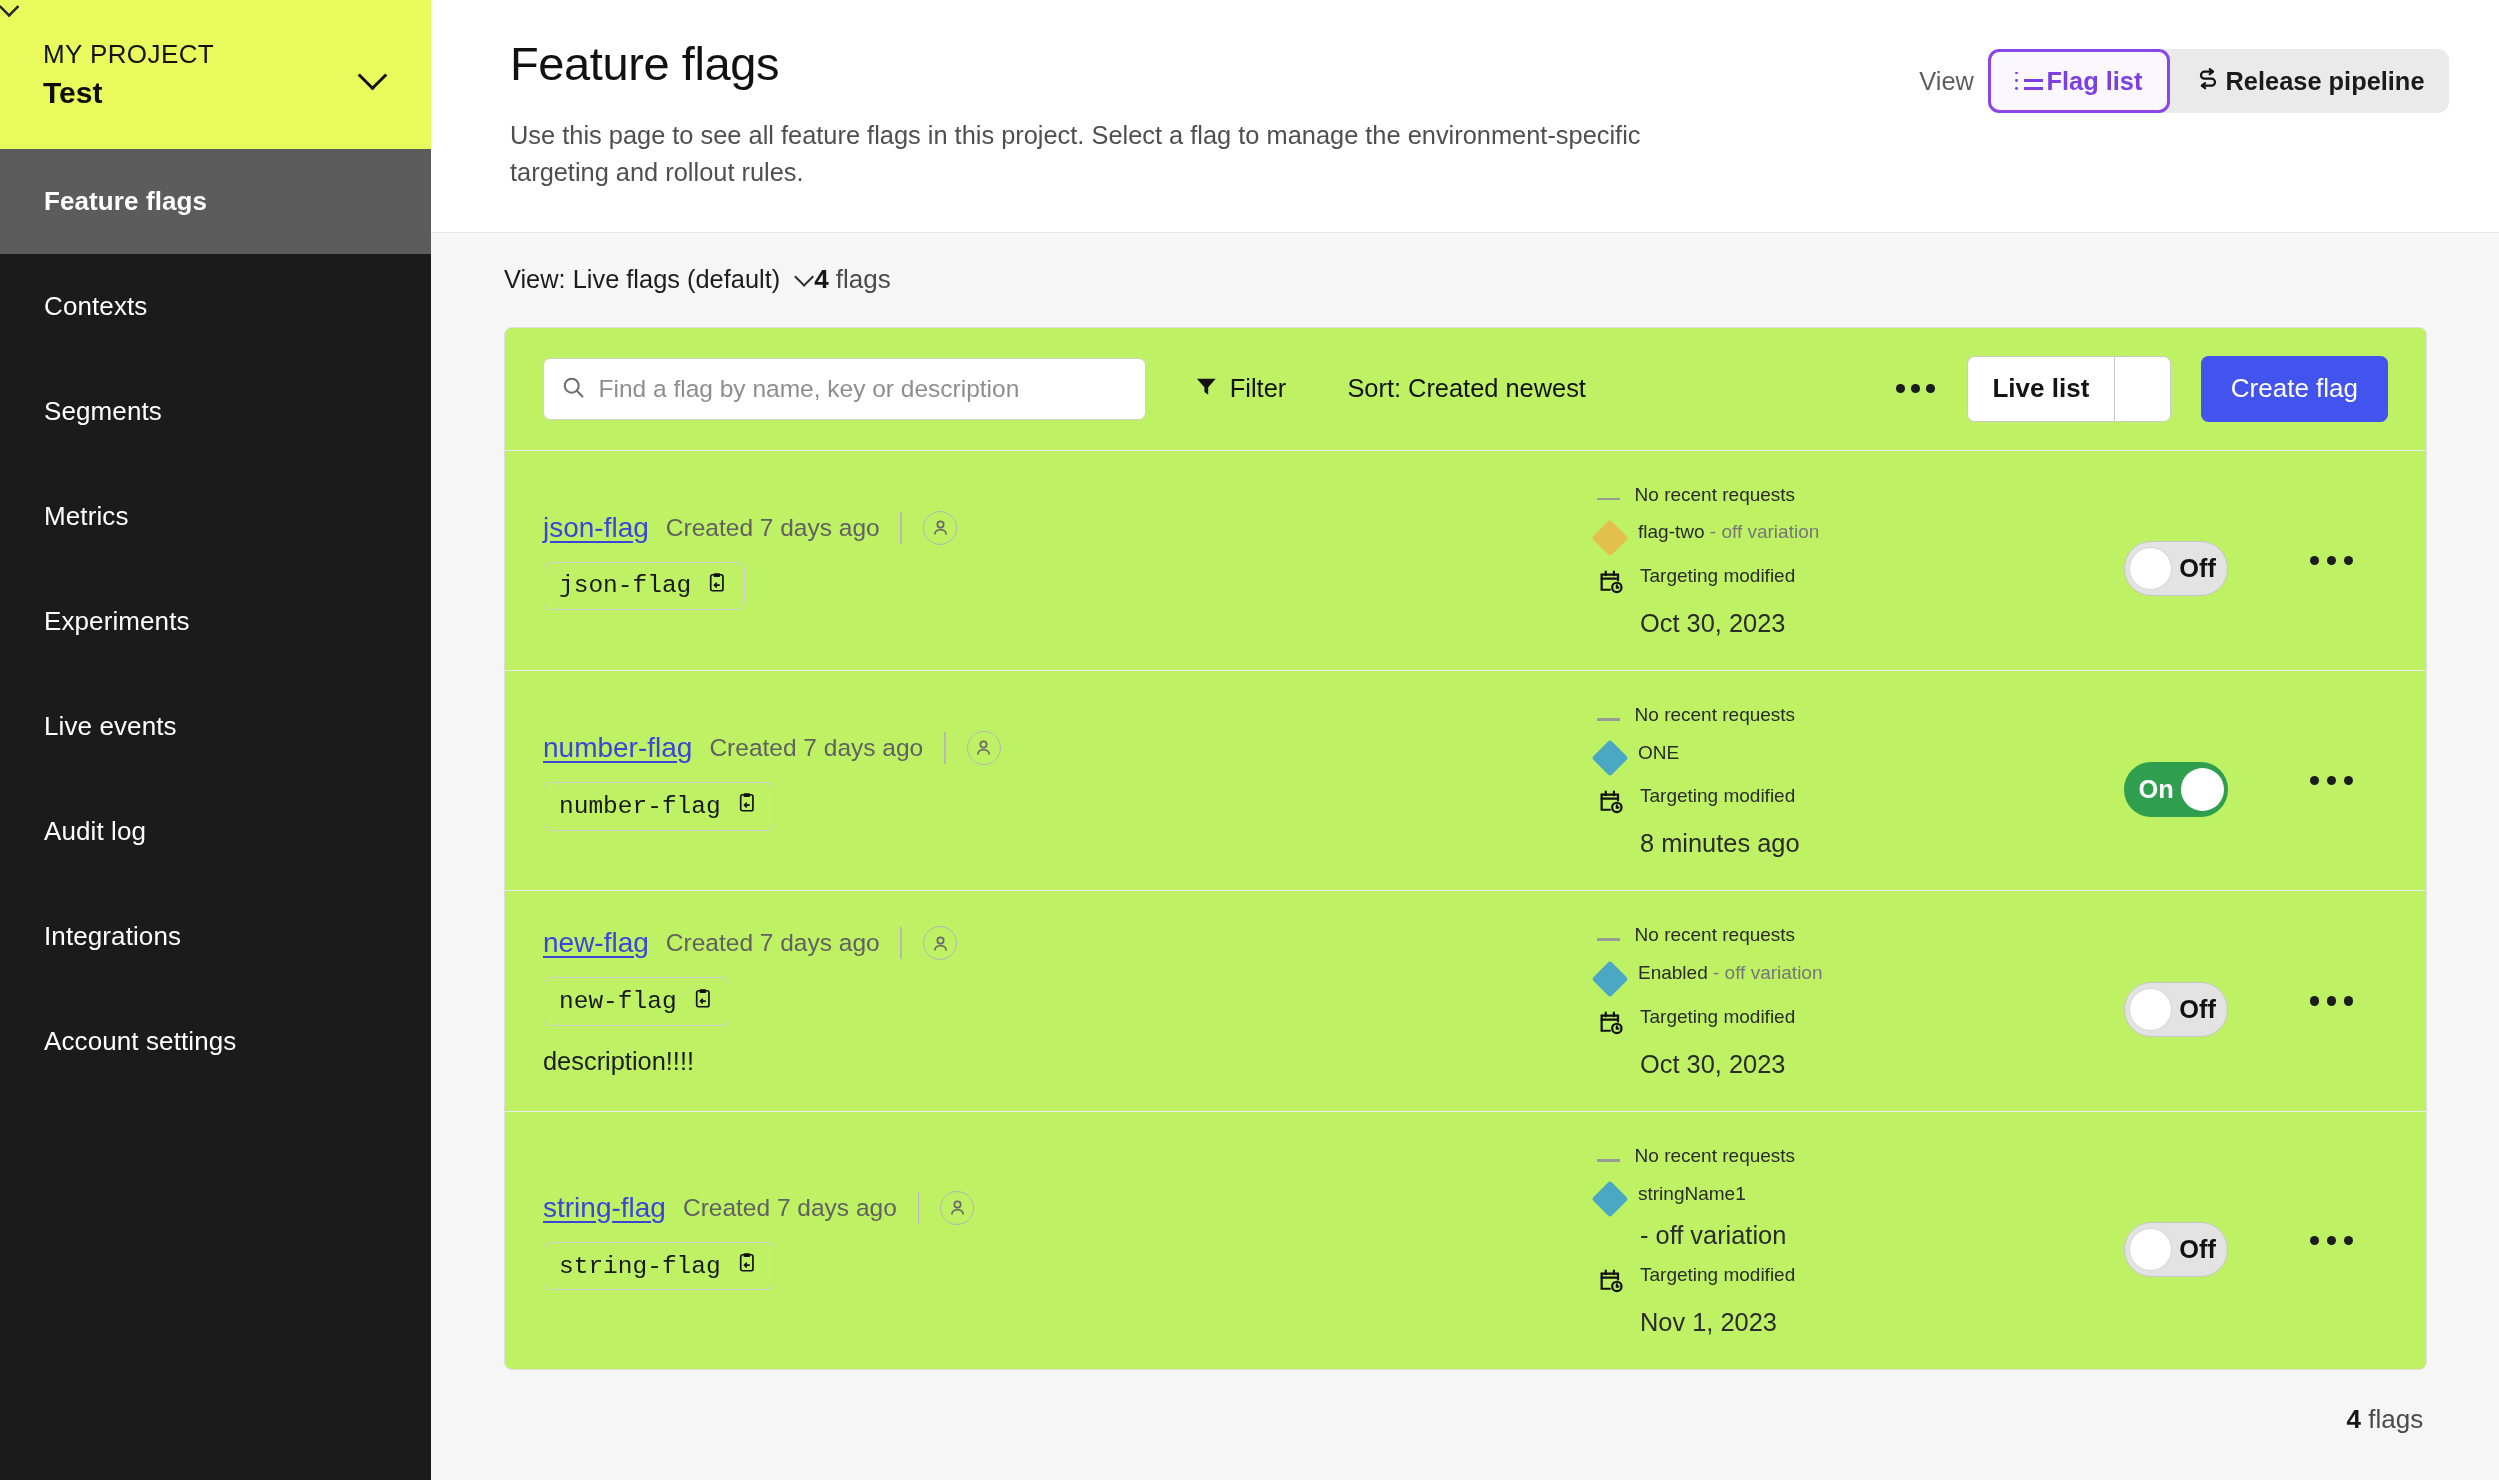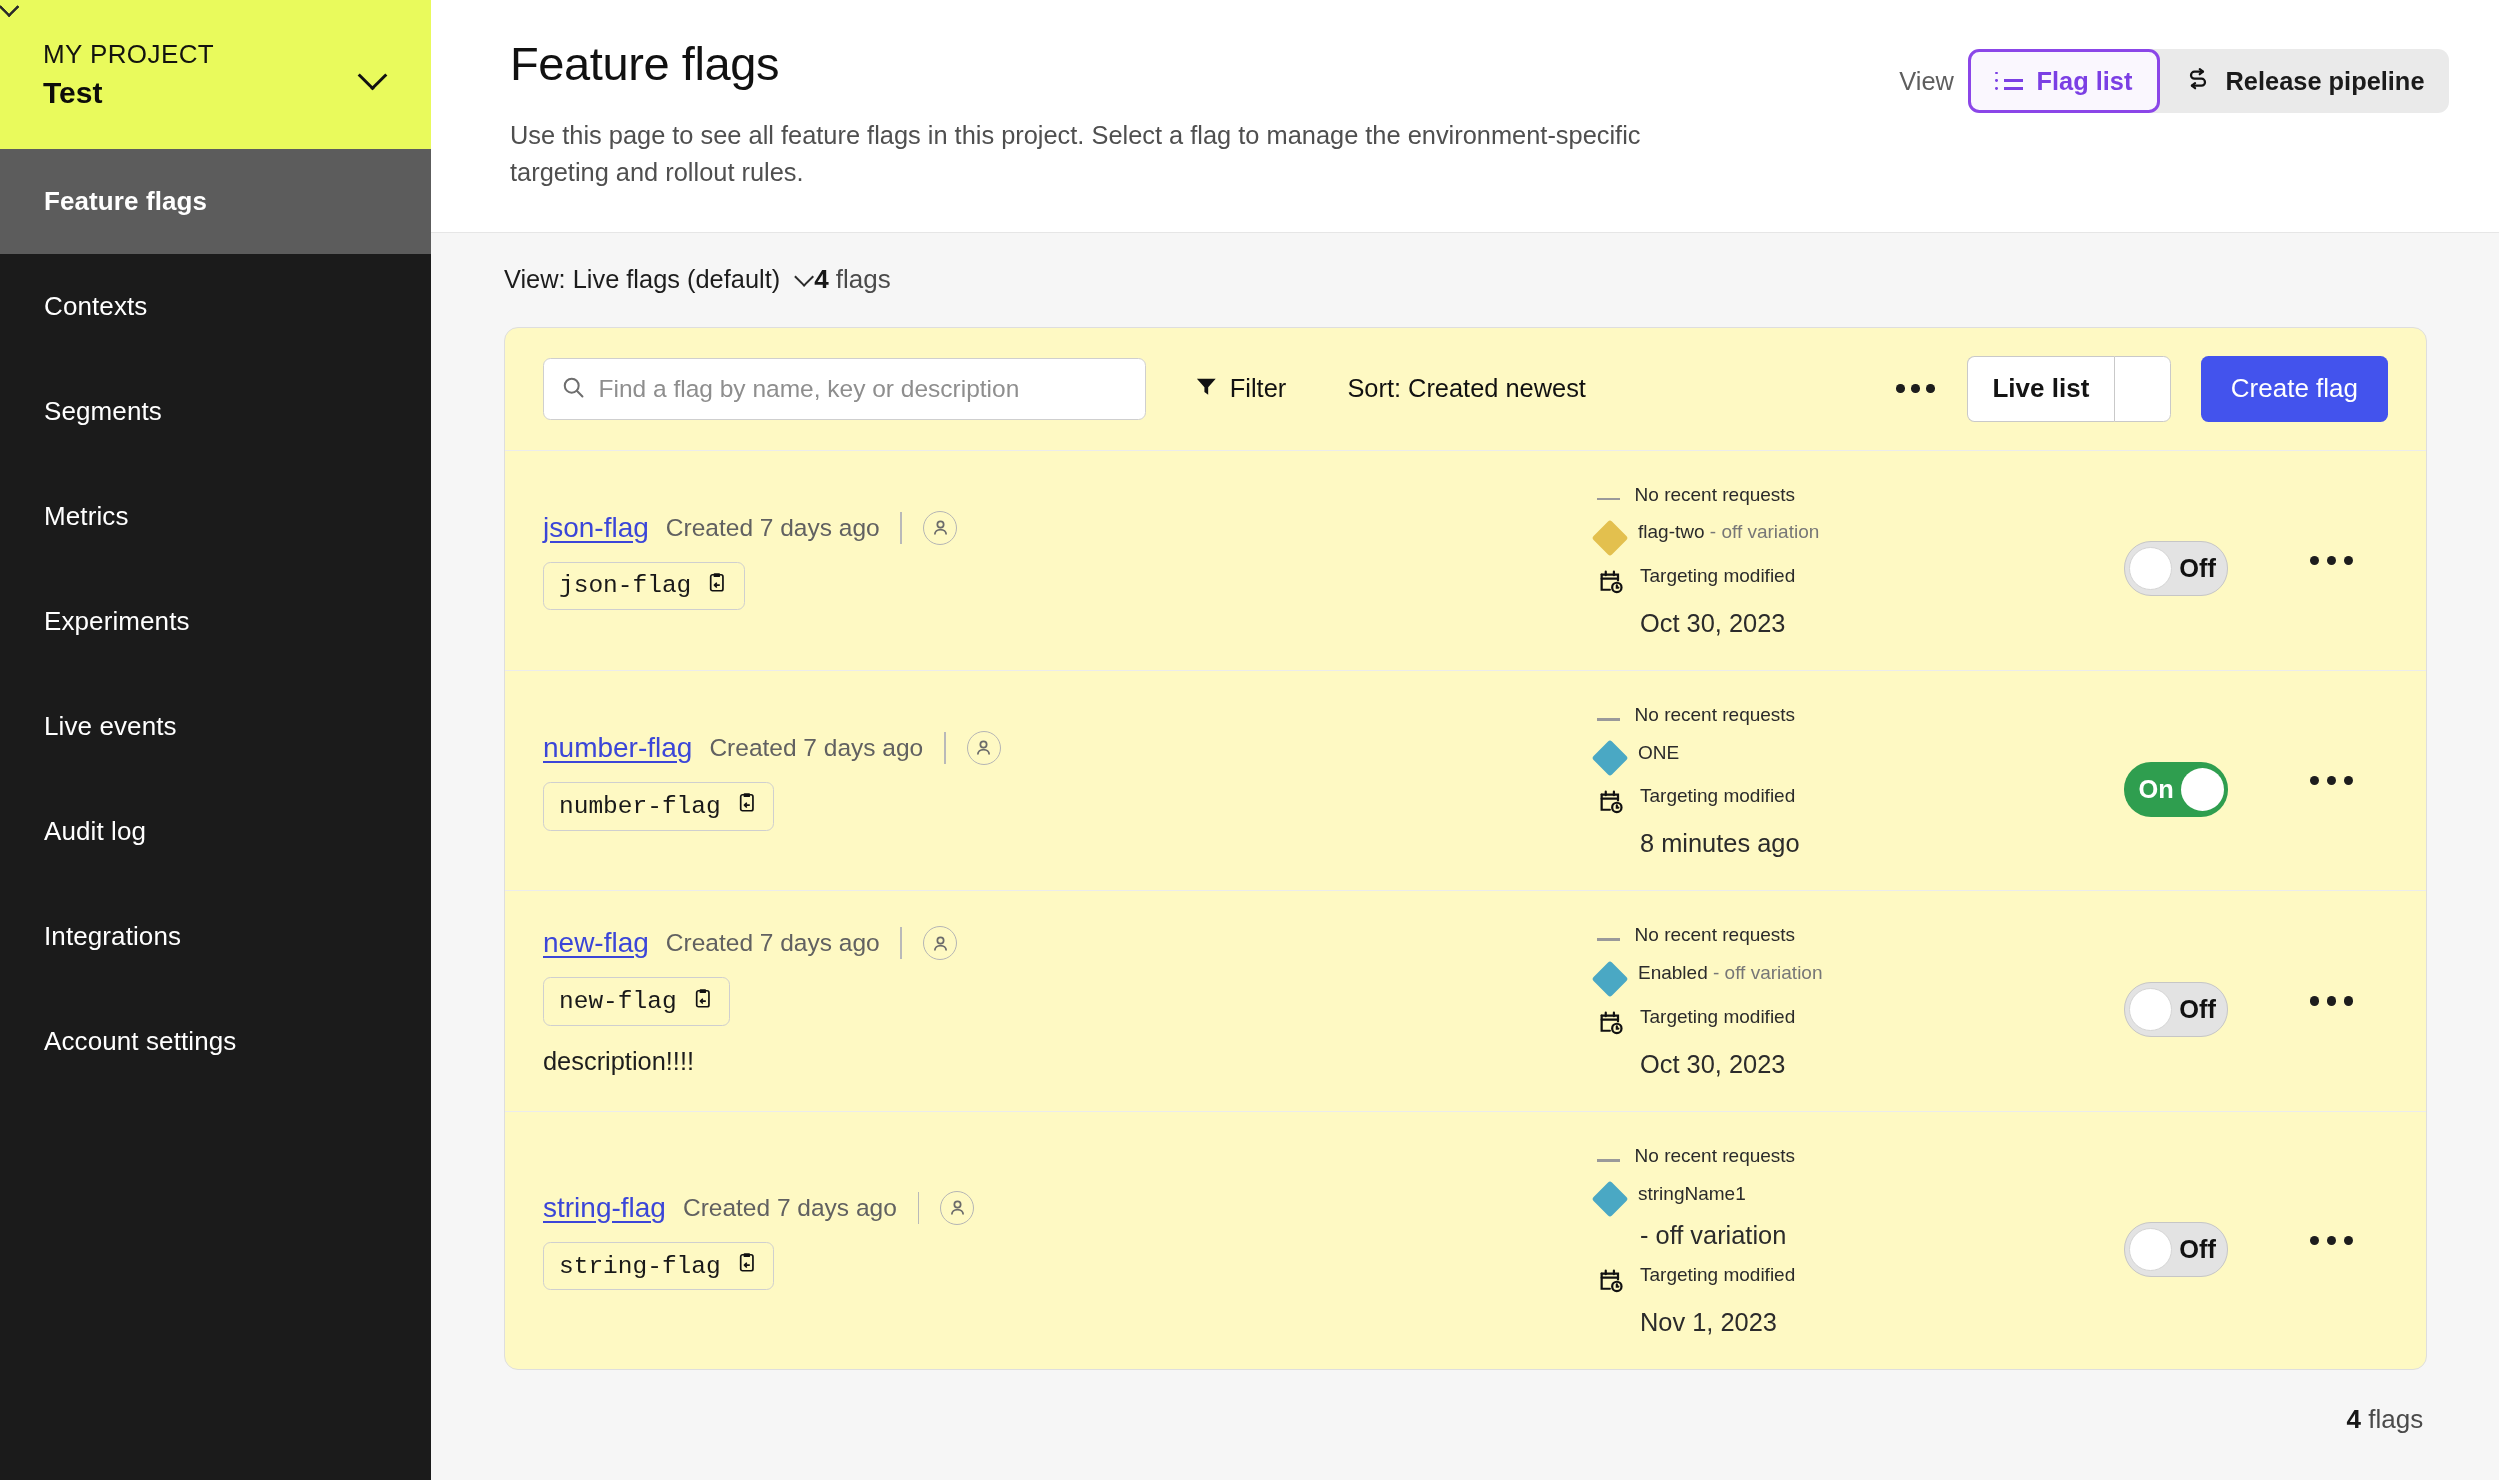--- a/index.html
+++ b/index.html
@@ -67,21 +67,21 @@
   .page-head-left { padding-top: 7.5px; }
   .page-title { font-size: 47px; font-weight: 400; color: #111; letter-spacing: -0.4px; }
   .page-desc {
     margin-top: 26px; font-size: 25.4px; color: #4f4f4f; line-height: 1.48;
     max-width: 1158px;
   }
   .view-switch { display: flex; align-items: center; gap: 15px; padding-top: 21px; }
   .view-label { font-size: 25.4px; color: #5e5e5e; }
   .seg-group { display: flex; align-items: center; background: #eaeaea; border-radius: 11.3px; }
   .seg {
-    display: flex; align-items: center; gap: 14px;
+    display: flex; align-items: center; gap: 4px;
     height: 64px; padding: 0 24.5px;
     font-size: 25.4px; font-weight: 700; color: #1b1b1b;
     border-radius: 11.3px; background: transparent;
   }
   .seg.active {
     background: #faf7fe; color: #7b3fe4;
     border: 3.8px solid #8b46e8; margin: -0.9px;
   }
   .icon-list { width: 27px; height: 22.6px; display: inline-block; position: relative; }
   .icon-list i {
@@ -106,21 +106,21 @@
   .chev-sm::before {
     content: ""; position: absolute; left: 1.9px; top: 0;
     width: 12.2px; height: 12.2px;
     border-right: 2.8px solid #2b2b2b; border-bottom: 2.8px solid #2b2b2b;
     transform: rotate(45deg);
   }
   .flag-count { font-size: 26px; color: #4a4a4a; }
   .flag-count b { color: #171717; font-weight: 700; }
 
   .card {
-    background: #fef9c3; border: 1.9px solid #dedede; border-radius: 14px;
+    background: #bef264; border: 1.9px solid #dedede; border-radius: 8px;
     overflow: hidden;
   }
   .card-toolbar {
     display: flex; align-items: center; gap: 0;
     padding: 28px 38px 28px 38px;
     border-bottom: 1.9px solid #ececec;
   }
   .search-box {
     width: 603px; height: 62px; border: 1.9px solid #cfcfcf; border-radius: 7.5px;
     display: flex; align-items: center; gap: 13px; padding: 0 17px;

